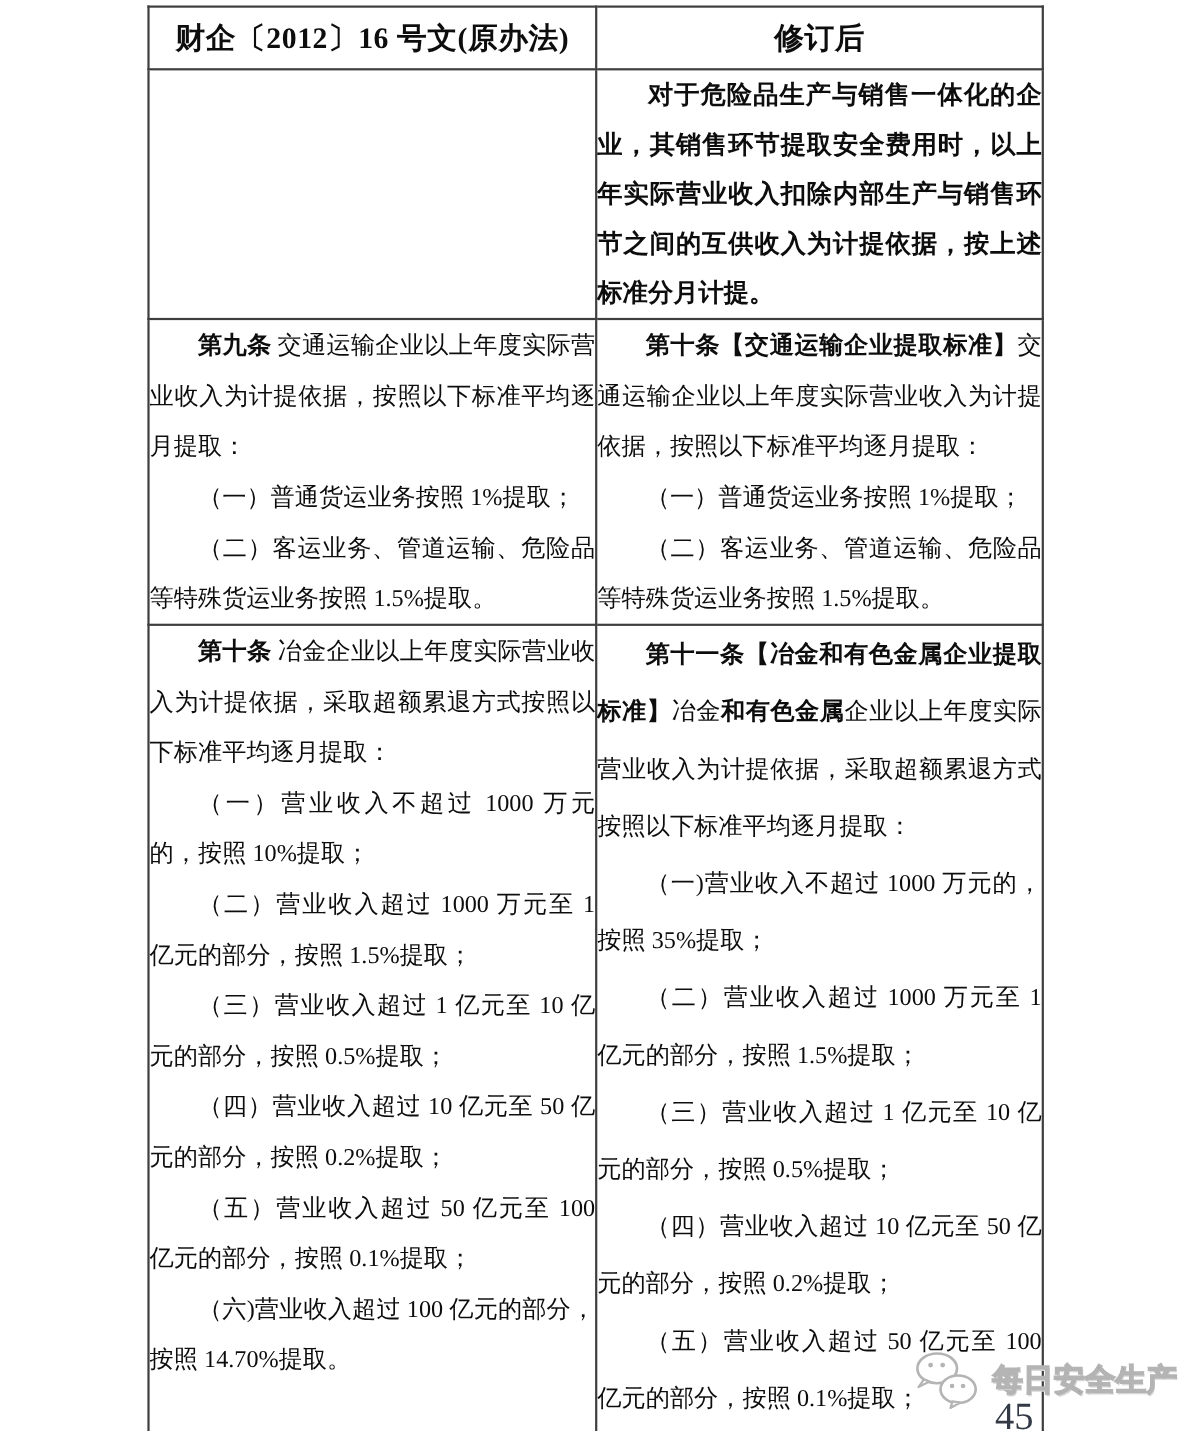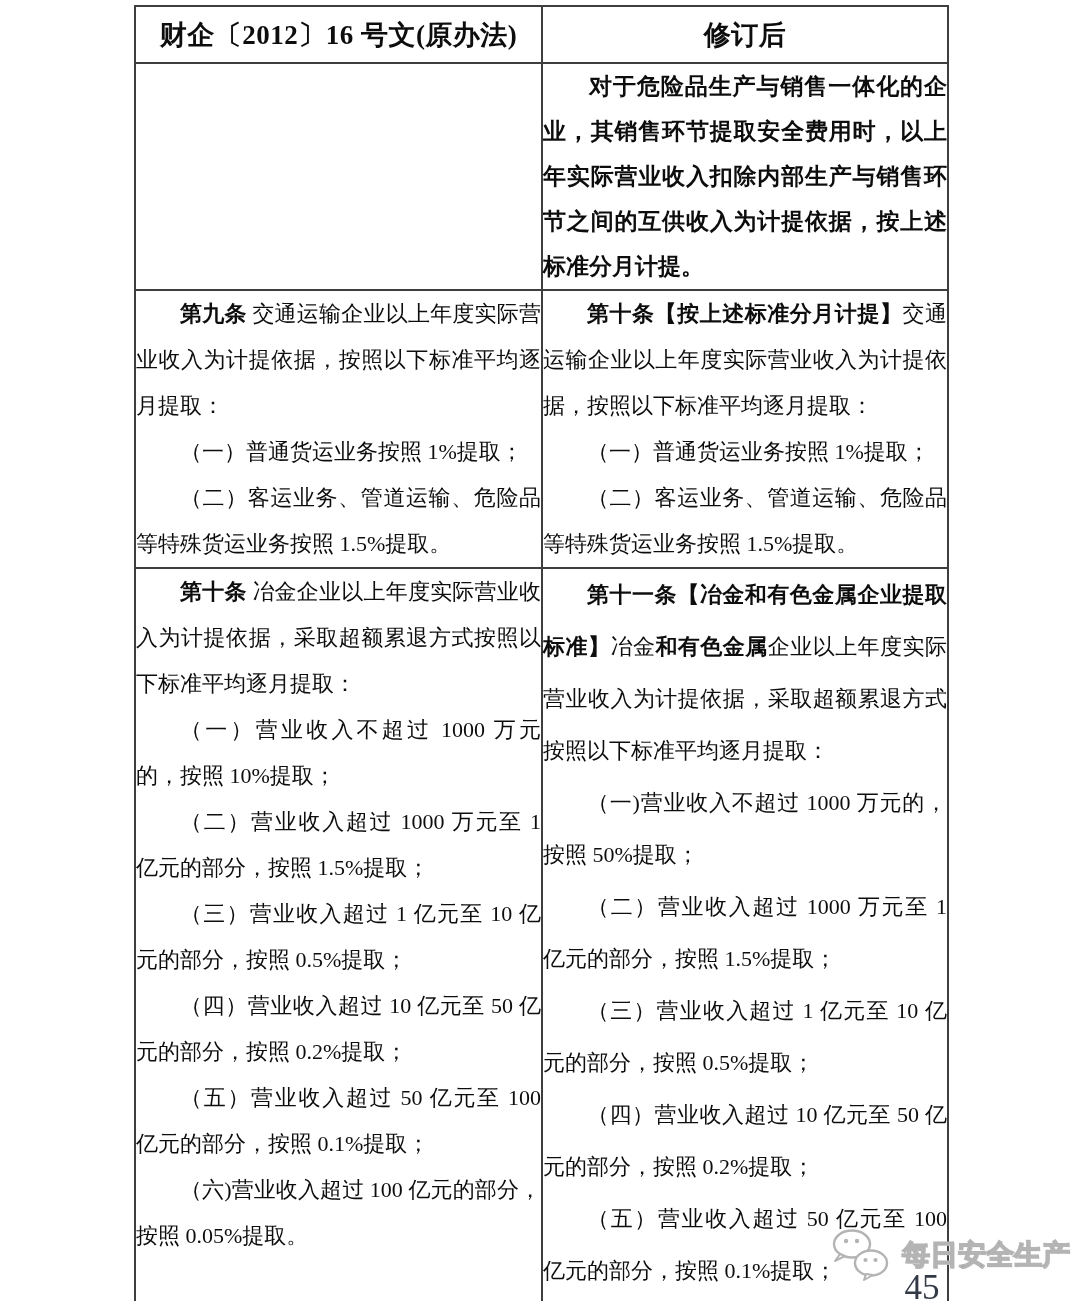--- a/index.html
+++ b/index.html
@@ -101,38 +101,38 @@
             <p><span class="b">对于危险品生产与销售一体化的企业，其销售环节提取安全费用时，以上年实际营业收入扣除内部生产与销售环节之间的互供收入为计提依据，按上述标准分月计提。</span></p>
           </td>
         </tr>
         <tr class="r1">
           <td class="cell side-left">
             <p><span class="b">第九条</span><span class="plain"> 交通运输企业以上年度实际营业收入为计提依据，按照以下标准平均逐月提取：</span></p>
             <p><span class="plain">（一）普通货运业务按照 1%提取；</span></p>
             <p><span class="plain">（二）客运业务、管道运输、危险品等特殊货运业务按照 1.5%提取。</span></p>
           </td>
           <td class="cell side-right">
-            <p><span class="b">第十条【按上述标准分月计提】</span><span class="plain">交通运输企业以上年度实际营业收入为计提依据，按照以下标准平均逐月提取：</span></p>
+            <p><span class="b">第十条【交通运输企业提取标准】</span><span class="plain">交通运输企业以上年度实际营业收入为计提依据，按照以下标准平均逐月提取：</span></p>
             <p><span class="plain">（一）普通货运业务按照 1%提取；</span></p>
             <p><span class="plain">（二）客运业务、管道运输、危险品等特殊货运业务按照 1.5%提取。</span></p>
           </td>
         </tr>
         <tr class="r2">
           <td class="cell side-left">
             <p><span class="b">第十条</span><span class="plain"> 冶金企业以上年度实际营业收入为计提依据，采取超额累退方式按照以下标准平均逐月提取：</span></p>
             <p><span class="plain">（一）营业收入不超过 1000 万元的，按照 10%提取；</span></p>
             <p><span class="plain">（二）营业收入超过 1000 万元至 1 亿元的部分，按照 1.5%提取；</span></p>
             <p><span class="plain">（三）营业收入超过 1 亿元至 10 亿元的部分，按照 0.5%提取；</span></p>
             <p><span class="plain">（四）营业收入超过 10 亿元至 50 亿元的部分，按照 0.2%提取；</span></p>
             <p><span class="plain">（五）营业收入超过 50 亿元至 100 亿元的部分，按照 0.1%提取；</span></p>
-            <p><span class="plain">（六)营业收入超过 100 亿元的部分，按照 0.05%提取。</span></p>
+            <p><span class="plain">（六)营业收入超过 100 亿元的部分，按照 14.70%提取。</span></p>
           </td>
           <td class="cell side-right">
             <p><span class="b">第十一条【冶金和有色金属企业提取标准】</span><span class="plain">冶金</span><span class="b">和有色金属</span><span class="plain">企业以上年度实际营业收入为计提依据，采取超额累退方式按照以下标准平均逐月提取：</span></p>
-            <p><span class="plain">（一)营业收入不超过 1000 万元的，按照 50%提取；</span></p>
+            <p><span class="plain">（一)营业收入不超过 1000 万元的，按照 35%提取；</span></p>
             <p><span class="plain">（二）营业收入超过 1000 万元至 1 亿元的部分，按照 1.5%提取；</span></p>
             <p><span class="plain">（三）营业收入超过 1 亿元至 10 亿元的部分，按照 0.5%提取；</span></p>
             <p><span class="plain">（四）营业收入超过 10 亿元至 50 亿元的部分，按照 0.2%提取；</span></p>
             <p><span class="plain">（五）营业收入超过 50 亿元至 100 亿元的部分，按照 0.1%提取；</span></p>
             <p><span class="plain">（六）营业收入超过 200 亿元的部分，按照 0.05%提取。</span></p>
           </td>
         </tr>
       </tbody>
   </table>
 

